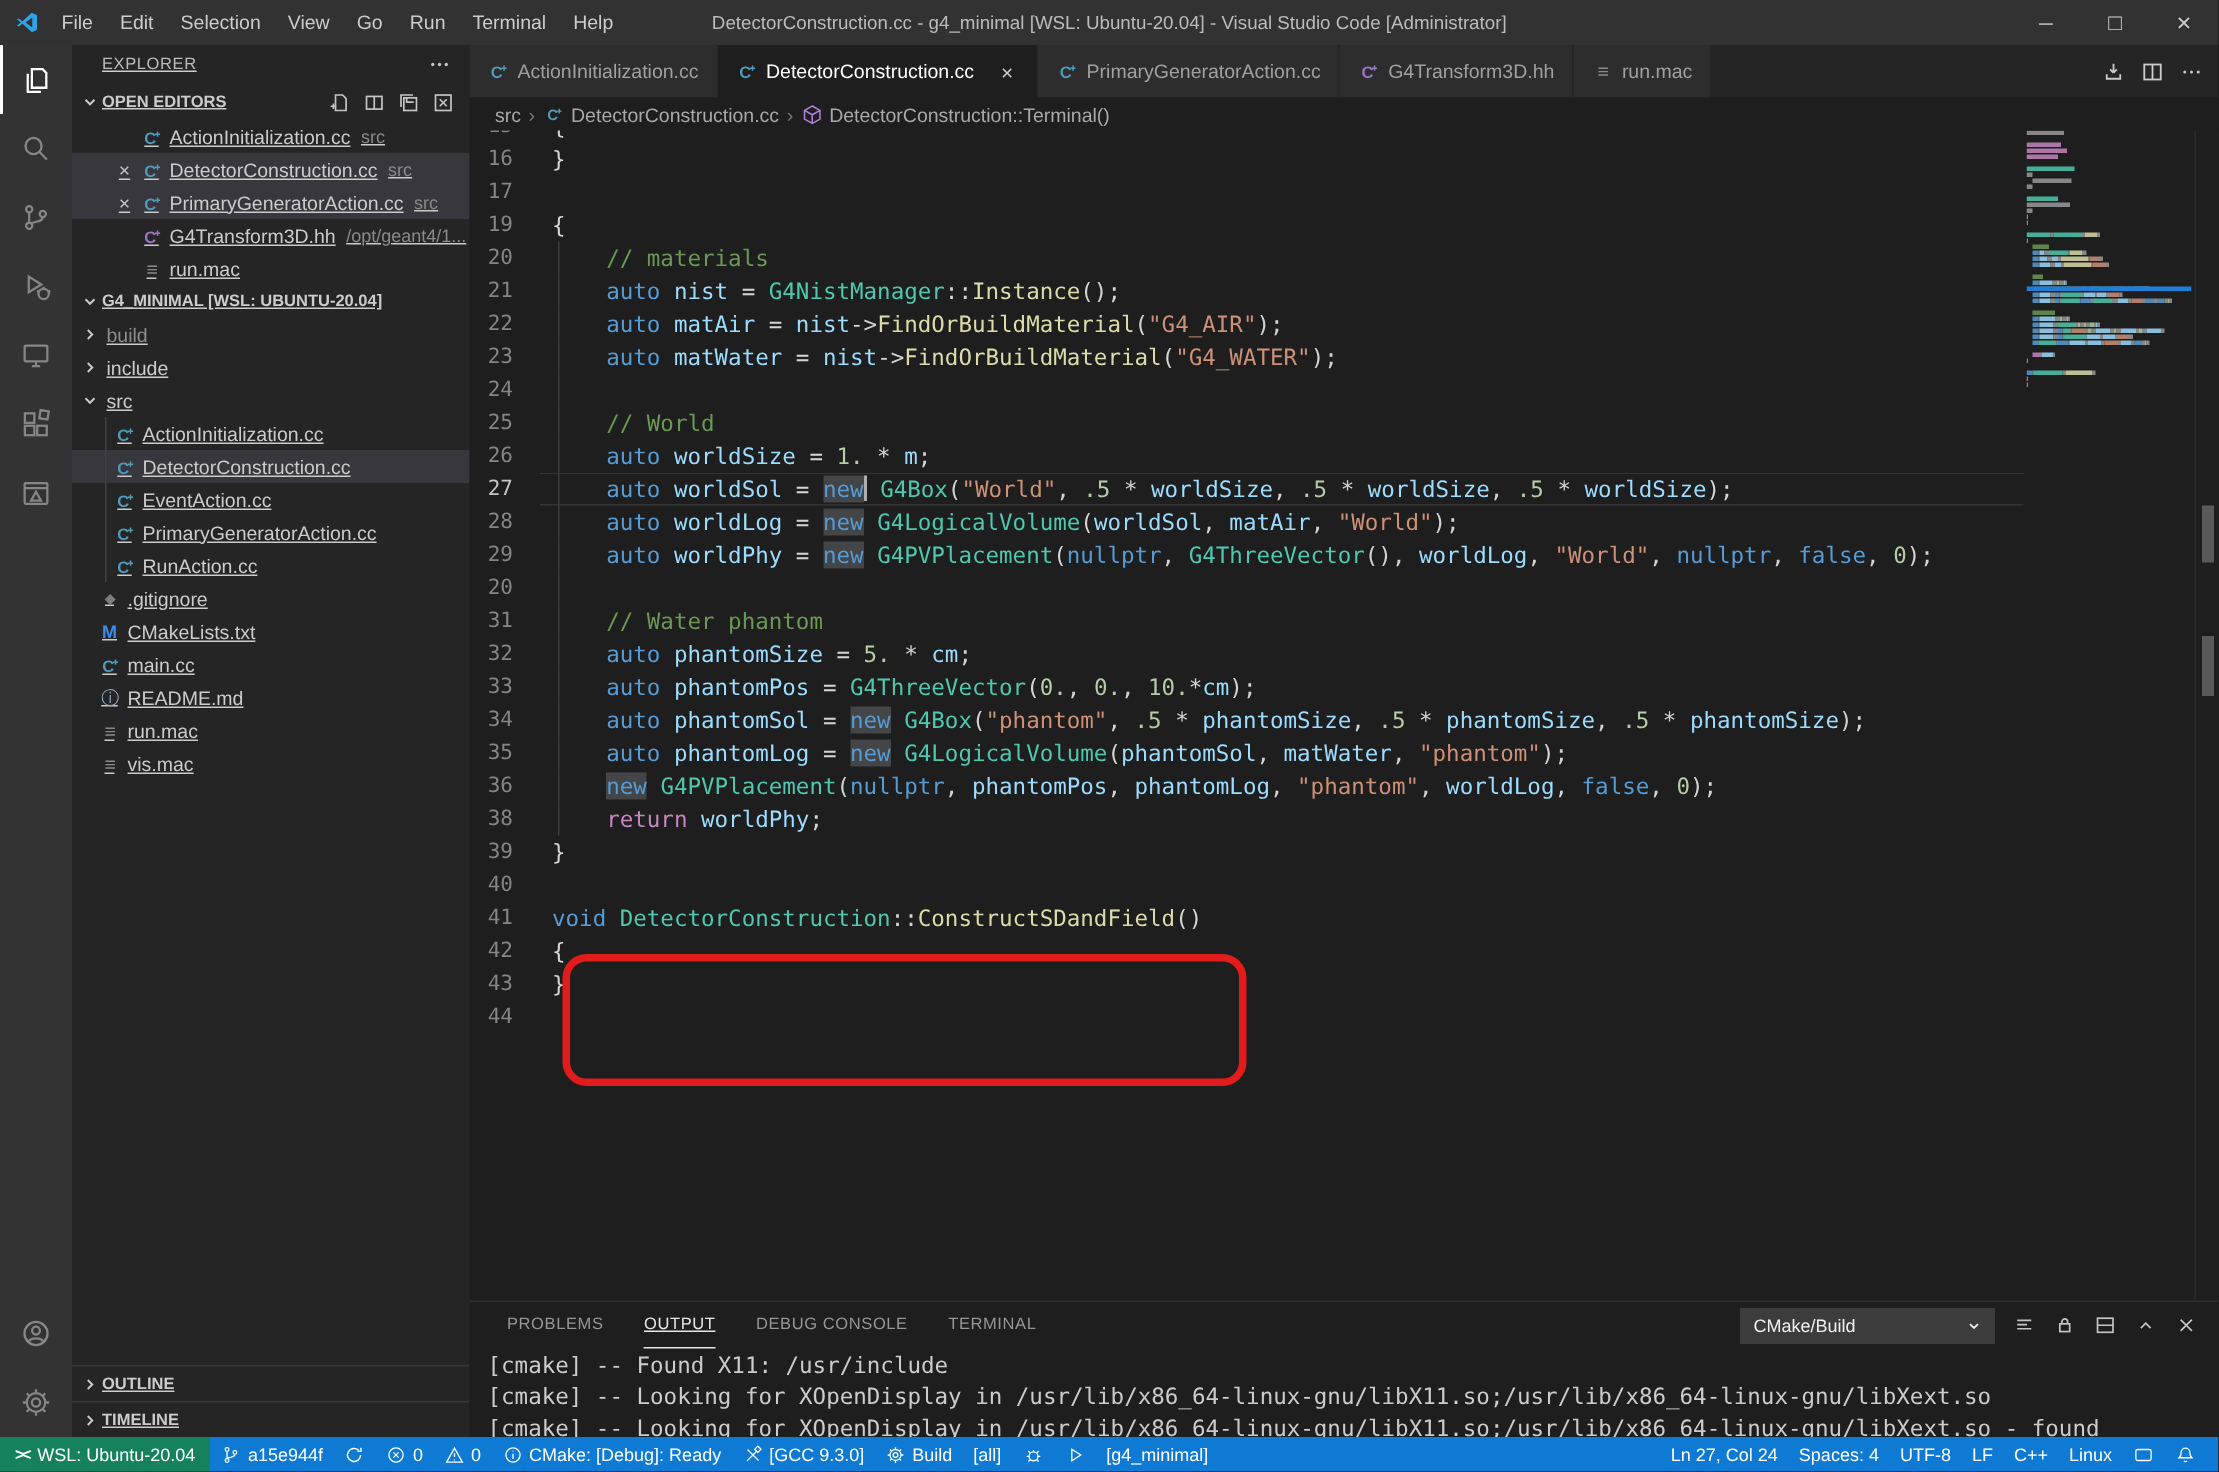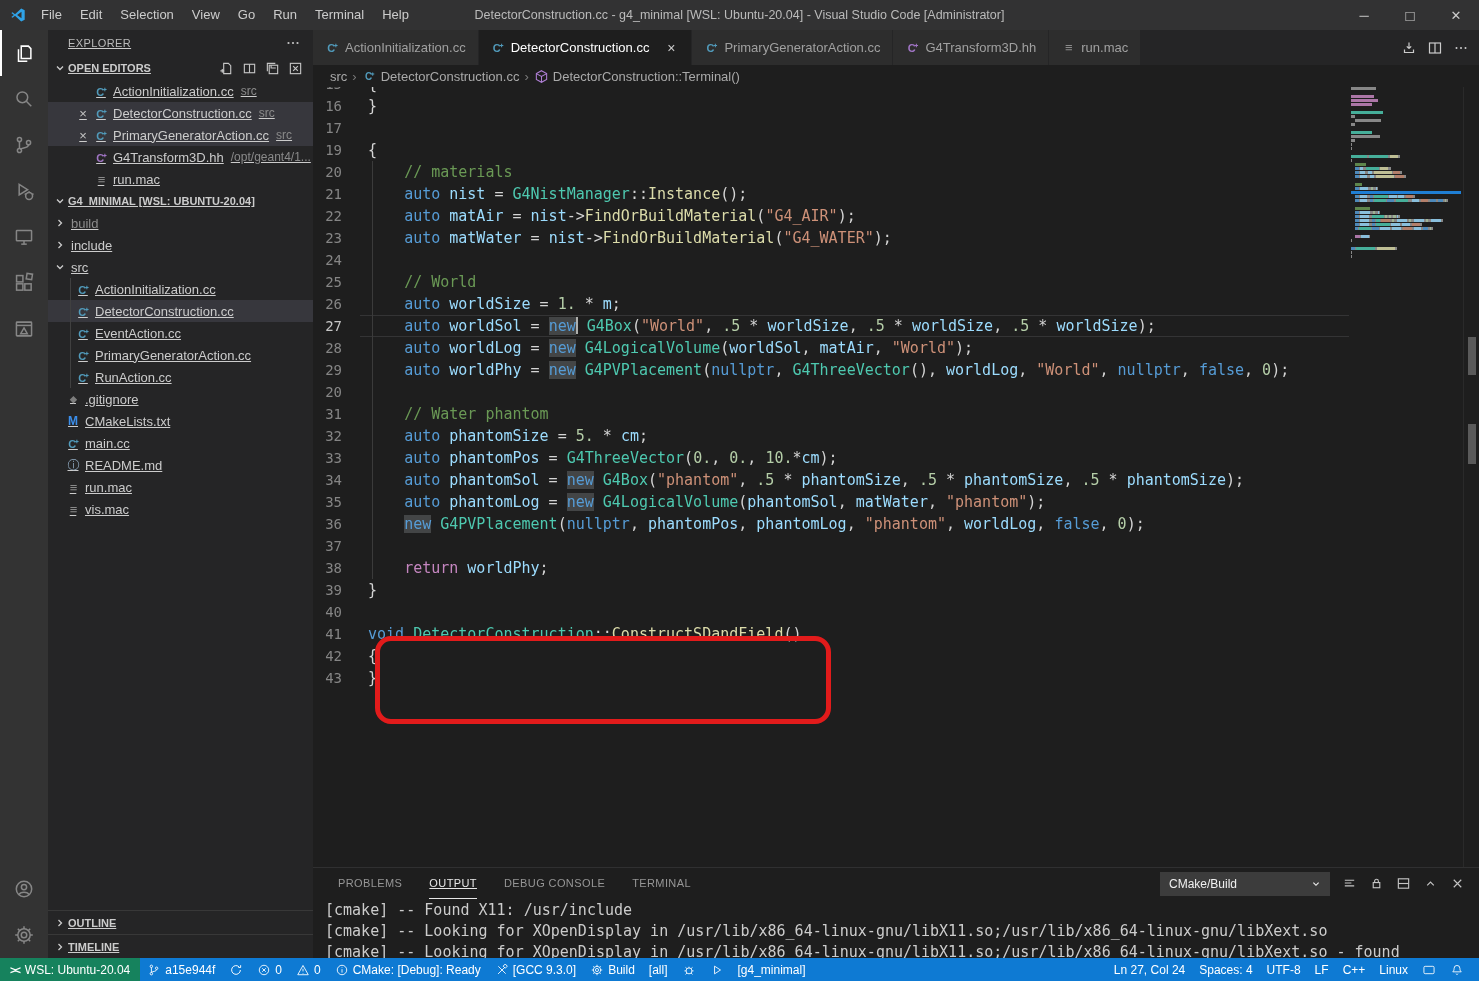--- a/index.html
+++ b/index.html
@@ -458,27 +458,27 @@
           <div class="code-row current guide"><div class="ln">27</div><div class="codeln"><span>    </span><span class="tk-k">auto</span><span class="tk-p"> </span><span class="tk-v">worldSol</span><span class="tk-p"> = </span><span class="tk-kh">new</span><span class="caret"></span><span class="tk-p"> </span><span class="tk-t">G4Box</span><span class="tk-p">(</span><span class="tk-s">"World"</span><span class="tk-p">, </span><span class="tk-n">.5</span><span class="tk-p"> * </span><span class="tk-v">worldSize</span><span class="tk-p">, </span><span class="tk-n">.5</span><span class="tk-p"> * </span><span class="tk-v">worldSize</span><span class="tk-p">, </span><span class="tk-n">.5</span><span class="tk-p"> * </span><span class="tk-v">worldSize</span><span class="tk-p">);</span></div></div>
           <div class="code-row guide"><div class="ln">28</div><div class="codeln"><span>    </span><span class="tk-k">auto</span><span class="tk-p"> </span><span class="tk-v">worldLog</span><span class="tk-p"> = </span><span class="tk-kh">new</span><span class="tk-p"> </span><span class="tk-t">G4LogicalVolume</span><span class="tk-p">(</span><span class="tk-v">worldSol</span><span class="tk-p">, </span><span class="tk-v">matAir</span><span class="tk-p">, </span><span class="tk-s">"World"</span><span class="tk-p">);</span></div></div>
           <div class="code-row guide"><div class="ln">29</div><div class="codeln"><span>    </span><span class="tk-k">auto</span><span class="tk-p"> </span><span class="tk-v">worldPhy</span><span class="tk-p"> = </span><span class="tk-kh">new</span><span class="tk-p"> </span><span class="tk-t">G4PVPlacement</span><span class="tk-p">(</span><span class="tk-k">nullptr</span><span class="tk-p">, </span><span class="tk-t">G4ThreeVector</span><span class="tk-p">(), </span><span class="tk-v">worldLog</span><span class="tk-p">, </span><span class="tk-s">"World"</span><span class="tk-p">, </span><span class="tk-k">nullptr</span><span class="tk-p">, </span><span class="tk-k">false</span><span class="tk-p">, </span><span class="tk-n">0</span><span class="tk-p">);</span></div></div>
           <div class="code-row guide"><div class="ln">20</div><div class="codeln"><span>    </span></div></div>
           <div class="code-row guide"><div class="ln">31</div><div class="codeln"><span>    </span><span class="tk-cm">// Water phantom</span></div></div>
           <div class="code-row guide"><div class="ln">32</div><div class="codeln"><span>    </span><span class="tk-k">auto</span><span class="tk-p"> </span><span class="tk-v">phantomSize</span><span class="tk-p"> = </span><span class="tk-n">5.</span><span class="tk-p"> * </span><span class="tk-v">cm</span><span class="tk-p">;</span></div></div>
           <div class="code-row guide"><div class="ln">33</div><div class="codeln"><span>    </span><span class="tk-k">auto</span><span class="tk-p"> </span><span class="tk-v">phantomPos</span><span class="tk-p"> = </span><span class="tk-t">G4ThreeVector</span><span class="tk-p">(</span><span class="tk-n">0.</span><span class="tk-p">, </span><span class="tk-n">0.</span><span class="tk-p">, </span><span class="tk-n">10.</span><span class="tk-p">*</span><span class="tk-v">cm</span><span class="tk-p">);</span></div></div>
           <div class="code-row guide"><div class="ln">34</div><div class="codeln"><span>    </span><span class="tk-k">auto</span><span class="tk-p"> </span><span class="tk-v">phantomSol</span><span class="tk-p"> = </span><span class="tk-kh">new</span><span class="tk-p"> </span><span class="tk-t">G4Box</span><span class="tk-p">(</span><span class="tk-s">"phantom"</span><span class="tk-p">, </span><span class="tk-n">.5</span><span class="tk-p"> * </span><span class="tk-v">phantomSize</span><span class="tk-p">, </span><span class="tk-n">.5</span><span class="tk-p"> * </span><span class="tk-v">phantomSize</span><span class="tk-p">, </span><span class="tk-n">.5</span><span class="tk-p"> * </span><span class="tk-v">phantomSize</span><span class="tk-p">);</span></div></div>
           <div class="code-row guide"><div class="ln">35</div><div class="codeln"><span>    </span><span class="tk-k">auto</span><span class="tk-p"> </span><span class="tk-v">phantomLog</span><span class="tk-p"> = </span><span class="tk-kh">new</span><span class="tk-p"> </span><span class="tk-t">G4LogicalVolume</span><span class="tk-p">(</span><span class="tk-v">phantomSol</span><span class="tk-p">, </span><span class="tk-v">matWater</span><span class="tk-p">, </span><span class="tk-s">"phantom"</span><span class="tk-p">);</span></div></div>
           <div class="code-row guide"><div class="ln">36</div><div class="codeln"><span>    </span><span class="tk-kh">new</span><span class="tk-p"> </span><span class="tk-t">G4PVPlacement</span><span class="tk-p">(</span><span class="tk-k">nullptr</span><span class="tk-p">, </span><span class="tk-v">phantomPos</span><span class="tk-p">, </span><span class="tk-v">phantomLog</span><span class="tk-p">, </span><span class="tk-s">"phantom"</span><span class="tk-p">, </span><span class="tk-v">worldLog</span><span class="tk-p">, </span><span class="tk-k">false</span><span class="tk-p">, </span><span class="tk-n">0</span><span class="tk-p">);</span></div></div>
-          <div class="code-row guide"><div class="ln">37</div><div class="codeln"><span>    </span></div></div>
           <div class="code-row guide"><div class="ln">38</div><div class="codeln"><span>    </span><span class="tk-c">return</span><span class="tk-p"> </span><span class="tk-v">worldPhy</span><span class="tk-p">;</span></div></div>
           <div class="code-row"><div class="ln">39</div><div class="codeln"><span class="tk-p">}</span></div></div>
           <div class="code-row"><div class="ln">40</div><div class="codeln"></div></div>
           <div class="code-row"><div class="ln">41</div><div class="codeln"><span class="tk-k">void</span><span class="tk-p"> </span><span class="tk-t">DetectorConstruction</span><span class="tk-p">::</span><span class="tk-f">ConstructSDandField</span><span class="tk-p">()</span></div></div>
           <div class="code-row"><div class="ln">42</div><div class="codeln"><span class="tk-p">{</span></div></div>
           <div class="code-row"><div class="ln">43</div><div class="codeln"><span class="tk-p">}</span></div></div>
+          <div class="code-row"><div class="ln">44</div><div class="codeln"></div></div>
         </div>
       <div class="annotation"></div>
       <div class="minimap" id="minimap">
           <div class="mm-row">
             <span class="mm-seg" style="width: 24.7px; background: rgb(154, 154, 154);"></span>
           </div>
           <div class="mm-row"></div>
           <div class="mm-row">
             <span class="mm-seg" style="width: 22.8px; background: rgb(197, 134, 192);"></span>
           </div>

